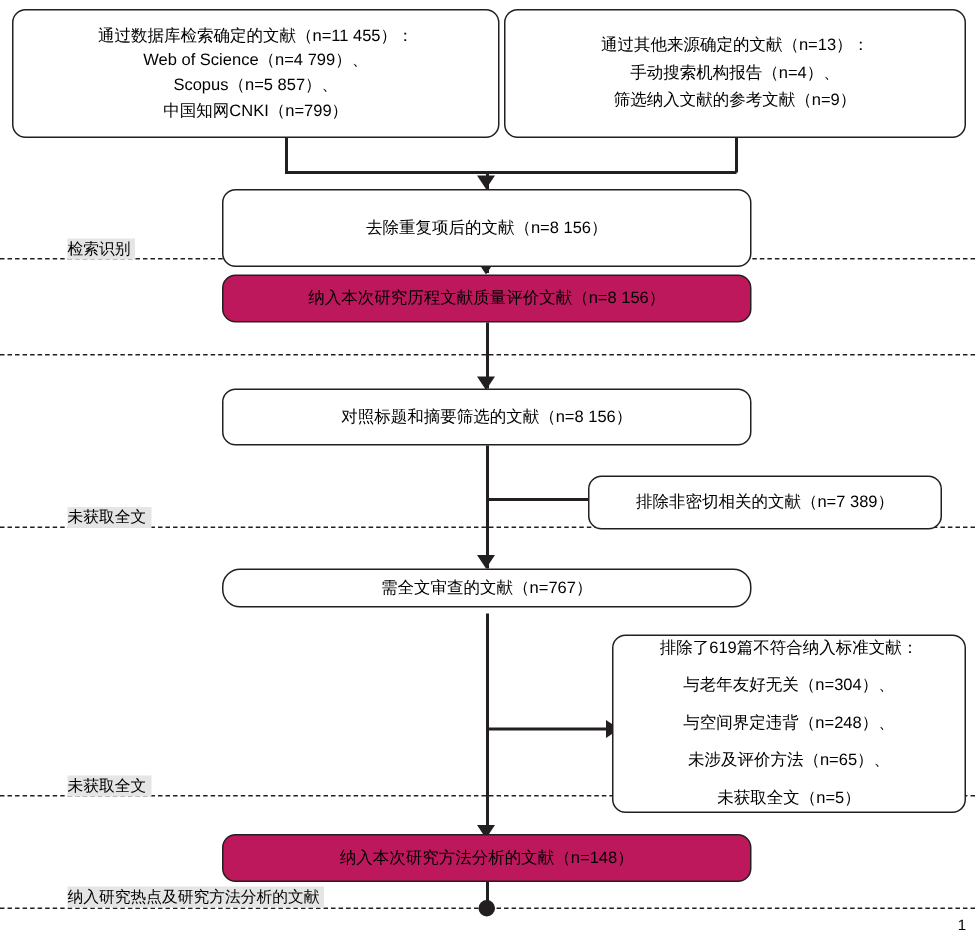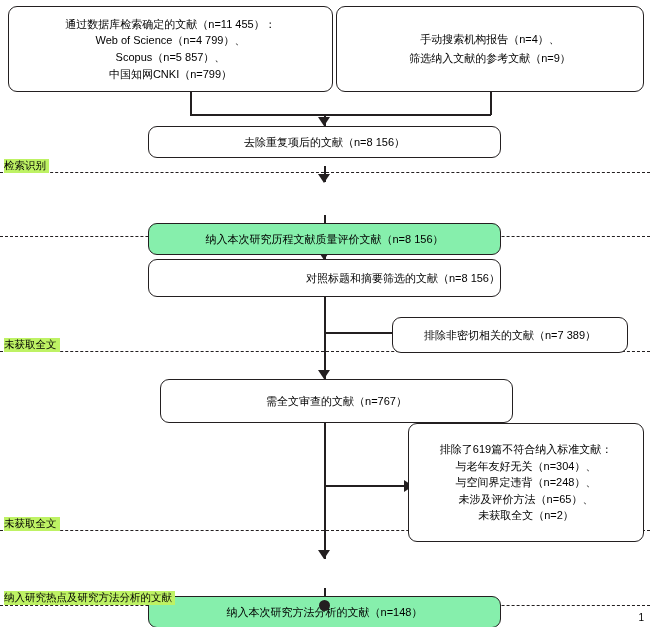--- a/index.html
+++ b/index.html
@@ -29,22 +29,21 @@
     flex-direction: column;
     align-items: center;
     justify-content: center;
     text-align: center;
     color: #000000;
     font-size: 11px;
     line-height: 1.15;
     z-index: 3;
   }
   .box.shaded {
-    background: #86efac;
-    margin-top: 40px;
+    background: #be185d;
   }
   .box .line {
     display: block;
     white-space: nowrap;
     padding: 2px 0;
   }
   .box .line.tight { padding: 3px 0; }
 
   
   .vline {
@@ -91,22 +90,23 @@
     height: 1px;
     border-top: 1.4px dashed #231f20;
     z-index: 0;
   }
   .stage-label {
     position: absolute;
     font-size: 10.5px;
     color: #000000;
     white-space: nowrap;
     z-index: 5;
-    background: #bef264;
+    background: #e5e5e5;
     padding-right: 3px;
+    margin-left: 41px;
   }
 
   .page-num {
     position: absolute;
     right: 6px;
     bottom: 4px;
     font-size: 10px;
     color: #000000;
   }
 </style>
@@ -159,50 +159,51 @@
   <div class="dot" style="left:319px; top:600px;"></div>
 
   <div class="box" style="left:8px; top:6px; width:325px; height:86px;">
     <span class="line">通过数据库检索确定的文献（n=11 455）：</span>
     <span class="line">Web of Science（n=4 799）、</span>
     <span class="line">Scopus（n=5 857）、</span>
     <span class="line">中国知网CNKI（n=799）</span>
   </div>
 
   <div class="box" style="left:336px; top:6px; width:308px; height:86px;">
+    <span class="line tight">通过其他来源确定的文献（n=13）：</span>
     <span class="line tight">手动搜索机构报告（n=4）、</span>
     <span class="line tight">筛选纳入文献的参考文献（n=9）</span>
   </div>
 
-  <div class="box" style="left:148px; top:126px; width:353px; height:32px;">
+  <div class="box" style="left:148px; top:126px; width:353px; height:52px;">
     <span class="line">去除重复项后的文献（n=8 156）</span>
   </div>
 
   <div class="box shaded" style="left:148px; top:183px; width:353px; height:32px;">
     <span class="line">纳入本次研究历程文献质量评价文献（n=8 156）</span>
   </div>
 
-  <div class="box" style="left:148px; top:259px; width:353px; height:38px;align-items:flex-end;">
+  <div class="box" style="left:148px; top:259px; width:353px; height:38px;">
     <span class="line">对照标题和摘要筛选的文献（n=8 156）</span>
   </div>
 
   <div class="box" style="left:392px; top:317px; width:236px; height:36px;">
     <span class="line">排除非密切相关的文献（n=7 389）</span>
   </div>
 
-  <div class="box" style="left:160px; top:379px; width:353px; height:44px;">
+  <div class="box" style="left:148px; top:379px; width:353px; height:26px;border-radius:12px;">
     <span class="line">需全文审查的文献（n=767）</span>
   </div>
 
-  <div class="box" style="left:408px; top:423px; width:236px; height:119px;">
+  <div class="box" style="left:408px; top:423px; width:236px; height:119px;justify-content:space-between;">
     <span class="line">排除了619篇不符合纳入标准文献：</span>
     <span class="line">与老年友好无关（n=304）、</span>
     <span class="line">与空间界定违背（n=248）、</span>
     <span class="line">未涉及评价方法（n=65）、</span>
-    <span class="line">未获取全文（n=2）</span>
+    <span class="line">未获取全文（n=5）</span>
   </div>
 
   <div class="box shaded" style="left:148px; top:556px; width:353px; height:32px;">
     <span class="line">纳入本次研究方法分析的文献（n=148）</span>
   </div>
 
   <div class="page-num">1</div>
 
 </div>
 

